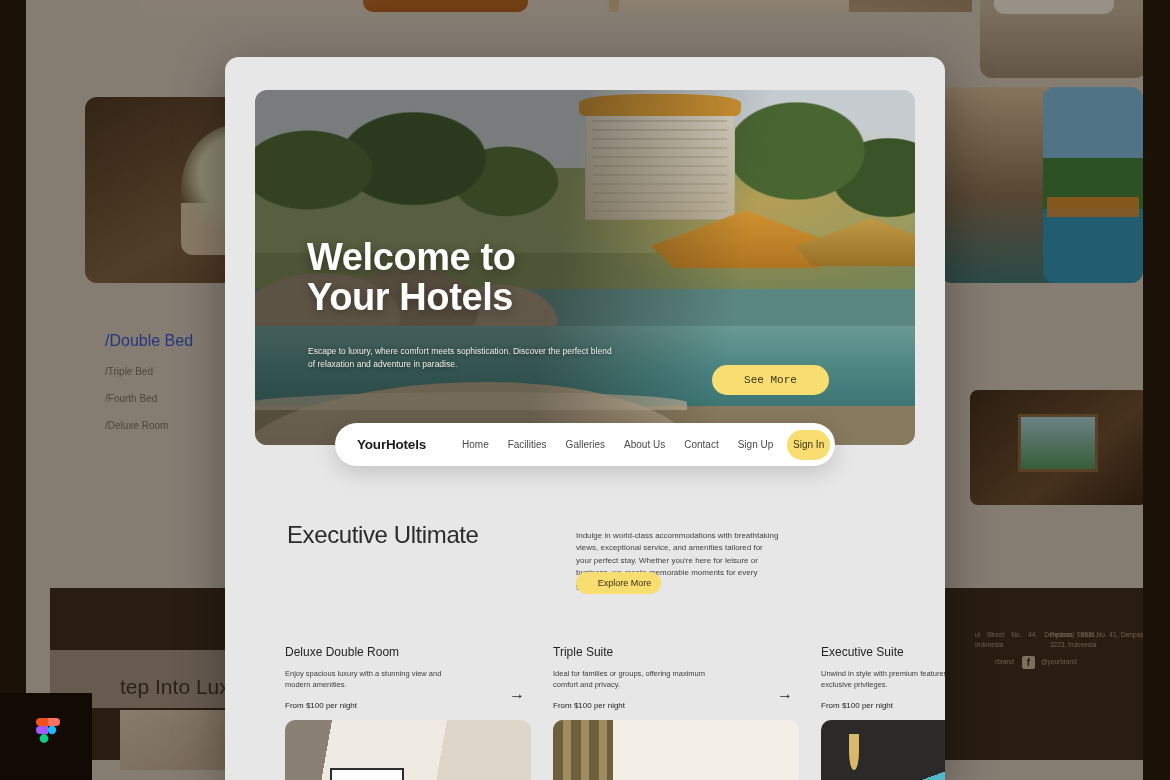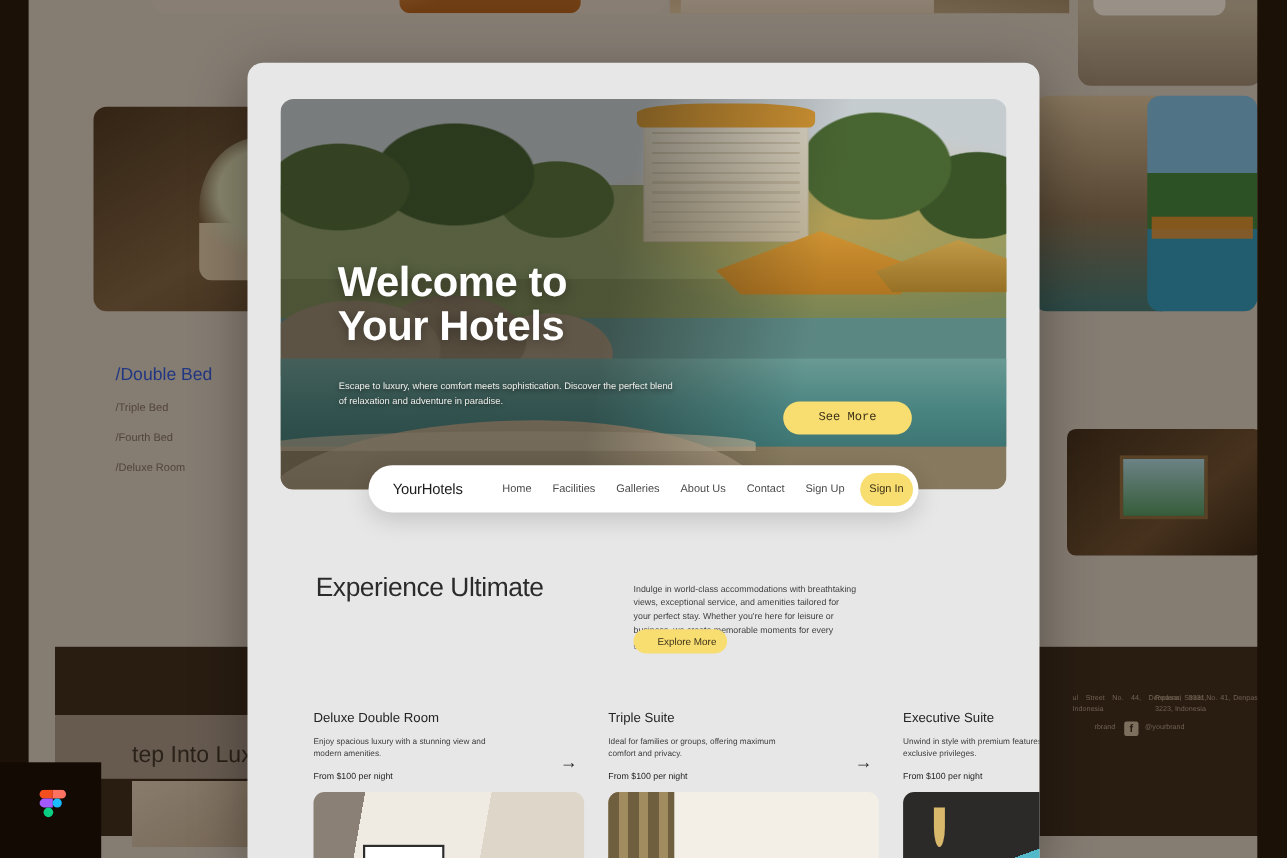--- a/index.html
+++ b/index.html
@@ -252,21 +252,21 @@
     color:#3b3118; font-size:11px; font-family:Liberation Mono, monospace;text-align:center;
   }
 
   
   .navbar {
     position:absolute; left:110px; top:366px; width:500px; height:43px;
     background:#fff; border-radius:22px; z-index:20;
     box-shadow:0 6px 22px rgba(0,0,0,.16);
     display:flex; align-items:center; padding:0 5px 0 22px;
   }
-  .brand { font-size:13.5px; font-weight:normal; color:#1c1c1c; letter-spacing:-0.2px; }
+  .brand { font-size:13.5px; font-weight:bold; color:#1c1c1c; letter-spacing:-0.2px; }
   .nav-links { display:flex; align-items:flex-start; gap:19px; margin-left:36px; }
   .nav-links a { font-size:10px; color:#4a4a4a; text-decoration:none; white-space:nowrap; }
   .signin {
     margin-left:14px; width:74px; height:30px; border:none; border-radius:16px;
     background:#f8dd70; color:#3b3118; font-size:10px; font-family:inherit; cursor:pointer;
   }
 
   
   .exp-title {
     position:absolute; left:62px; top:463px; width:320px;
@@ -412,21 +412,21 @@
       <a href="#">Facilities</a>
       <a href="#">Galleries</a>
       <a href="#">About Us</a>
       <a href="#">Contact</a>
       <a href="#">Sign Up</a>
     </div>
     <button class="signin">Sign In</button>
   </nav>
 
   <h2 class="exp-title">
-    <span>Experience Ultimate</span><br>
+    <span>Executive Ultimate</span><br>
   </h2>
   <p class="exp-copy">Indulge in world-class accommodations with breathtaking views, exceptional service, and amenities tailored for your perfect stay. Whether you're here for leisure or business, we create memorable moments for every guest.</p>
   <button class="explore-more">Explore More</button>
 
   <section class="rooms">
 
     <article class="room r1">
       <h3>Deluxe Double Room</h3>
       <p>Enjoy spacious luxury with a stunning view and modern amenities.</p>
       <div class="price">From $100 per night</div>

